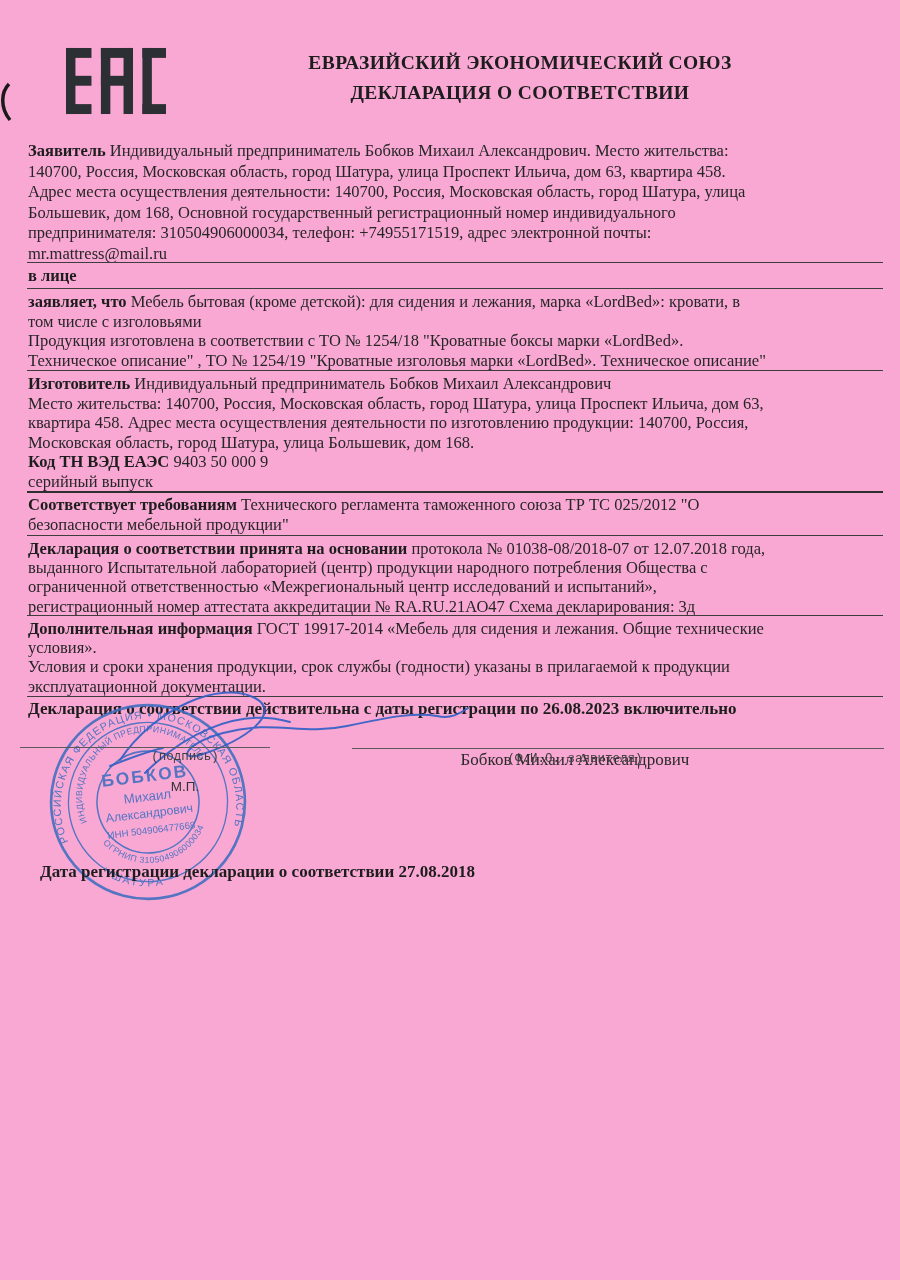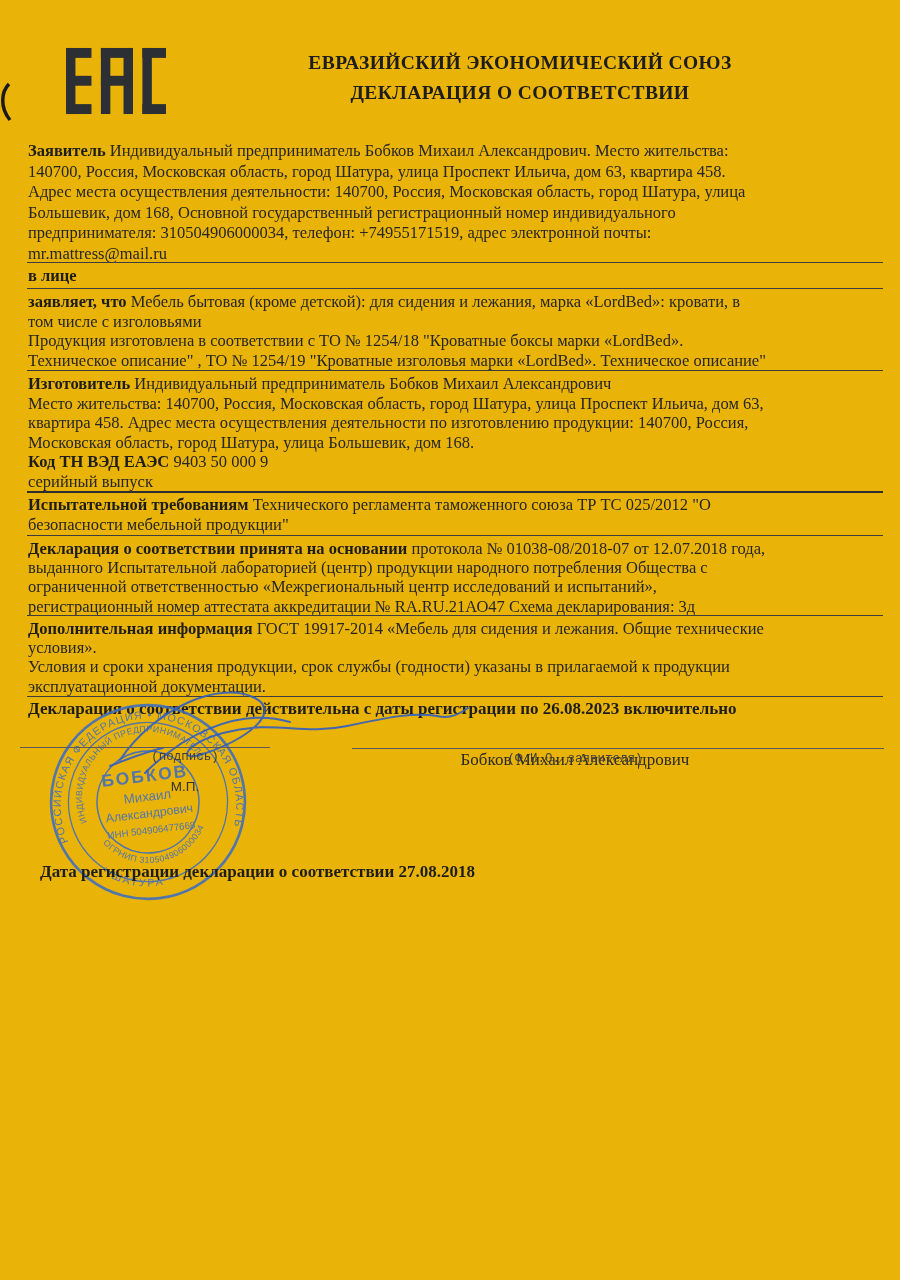--- a/index.html
+++ b/index.html
@@ -1,18 +1,18 @@
 <!DOCTYPE html>
 <html><head>
 <meta charset="utf-8">
 <style>
   html,body{margin:0;padding:0;background:#e9e9e7;}
   .page{
     position:relative;width:900px;height:1280px;margin:0 auto;
-    background:#eab308;overflow:hidden;
+    background:#f9a8d4;overflow:hidden;
     font-family:"Liberation Serif","DejaVu Serif",serif;
     color:#262626;
   }
   
   .eac-logo{position:absolute;left:66px;top:46px;width:100px;height:70px;}
   .title-block{position:absolute;left:190px;top:48px;width:660px;text-align:center;}
   .title-line{font-weight:bold;font-size:19.5px;line-height:30px;color:#1d1d1d;letter-spacing:.4px;}
   
   .sec{position:absolute;left:28px;width:838px;font-size:16.5px;color:#262626;}
   .ln{display:block;}
@@ -91,21 +91,21 @@
     <span class="ln"><span class="b">Изготовитель</span><span> Индивидуальный предприниматель Бобков Михаил Александрович</span></span>
     <span class="ln">Место жительства: 140700, Россия, Московская область, город Шатура, улица Проспект Ильича, дом 63,</span>
     <span class="ln">квартира 458. Адрес места осуществления деятельности по изготовлению продукции: 140700, Россия,</span>
     <span class="ln">Московская область, город Шатура, улица Большевик, дом 168.</span>
     <span class="ln"><span class="b">Код ТН ВЭД ЕАЭС</span><span> 9403 50 000 9</span></span>
     <span class="ln">серийный выпуск</span>
   </div>
   <div class="rule thick" style="top:491px;"></div>
 
   <div class="sec" style="top:495px;line-height:19.5px;">
-    <span class="ln"><span class="b">Испытательной требованиям</span><span> Технического регламента таможенного союза ТР ТС 025/2012 "О</span></span>
+    <span class="ln"><span class="b">Соответствует требованиям</span><span> Технического регламента таможенного союза ТР ТС 025/2012 "О</span></span>
     <span class="ln">безопасности мебельной продукции"</span>
   </div>
   <div class="rule" style="top:535px;"></div>
 
   <div class="sec" style="top:539px;line-height:19.2px;">
     <span class="ln"><span class="b">Декларация о соответствии принята на основании</span><span> протокола № 01038-08/2018-07 от 12.07.2018 года,</span></span>
     <span class="ln">выданного Испытательной лабораторией (центр) продукции народного потребления Общества с</span>
     <span class="ln">ограниченной ответственностью «Межрегиональный центр исследований и испытаний»,</span>
     <span class="ln">регистрационный номер аттестата аккредитации № RA.RU.21АО47 Схема декларирования: 3д</span>
   </div>

